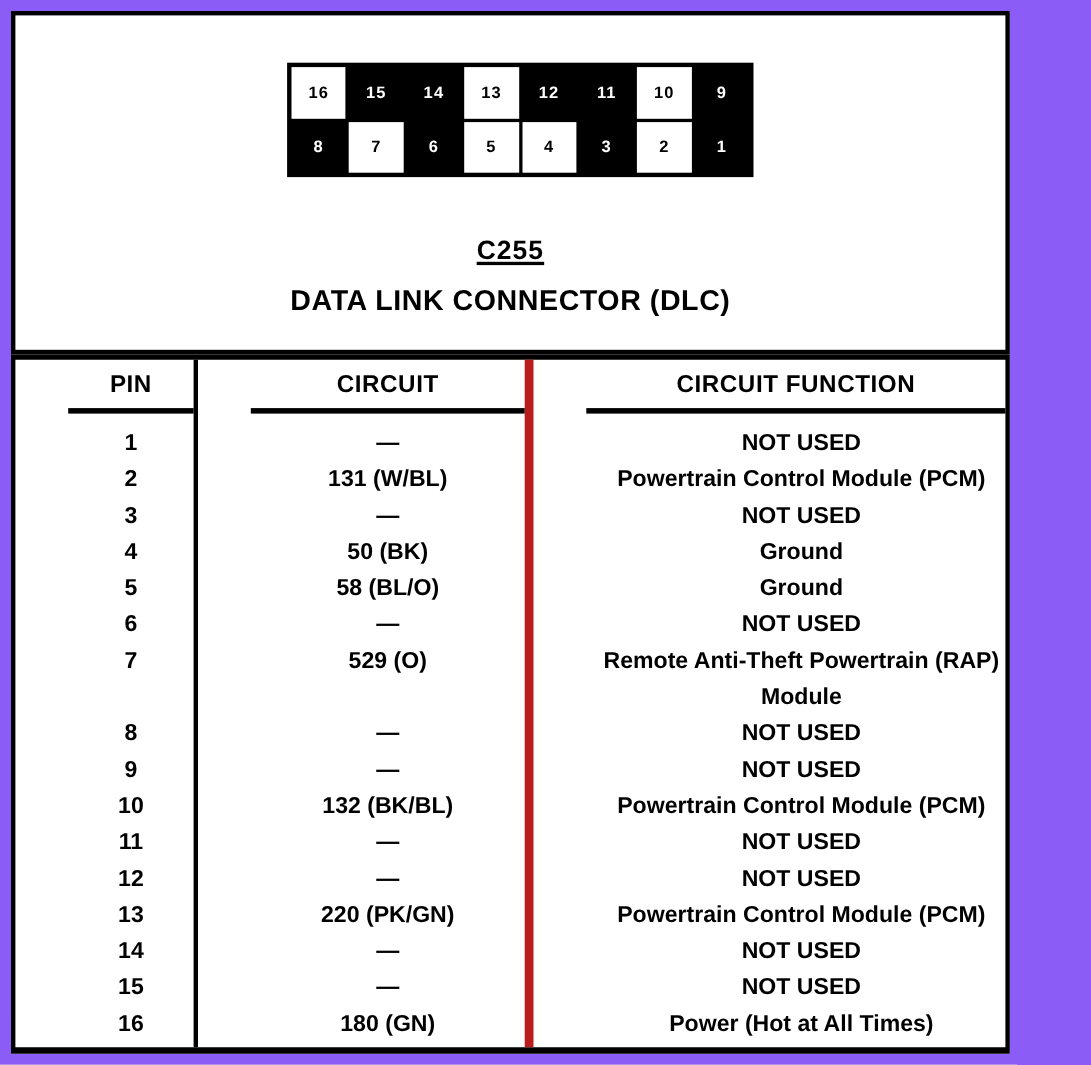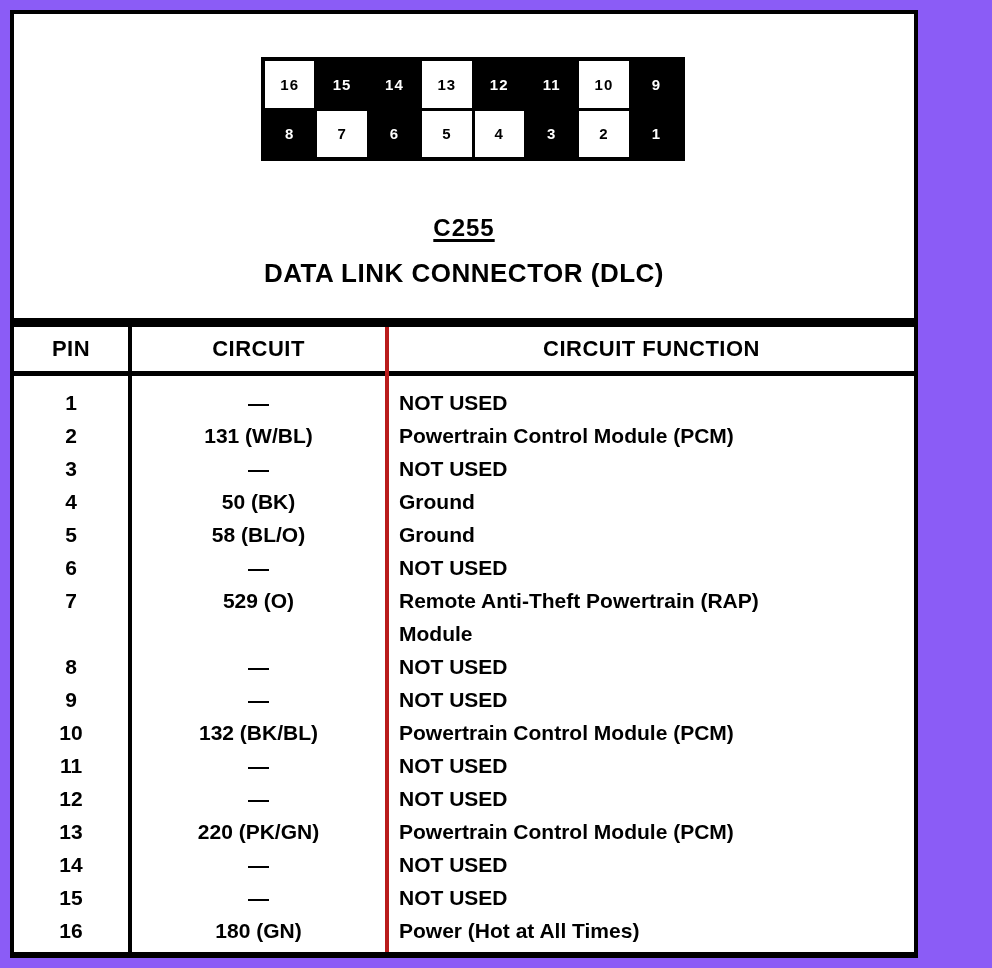--- a/index.html
+++ b/index.html
@@ -31,33 +31,33 @@
   }
   .fig-title{font-size:26px;font-weight:700;letter-spacing:0.5px;margin:16px;}
   
   .pinout-table{
     position:absolute;left:10px;top:322px;width:908px;height:636px;
     box-sizing:border-box;background:#fff;
     border-top:5px solid #000;border-bottom:6px solid #000;
     border-left:4px solid #000;border-right:4px solid #000;
     display:flex;
   }
-  .tcol{display:flex;flex-direction:column;box-sizing:border-box;}
+  .tcol{display:flex;flex-direction:column;box-sizing:border-box;margin-left:48px;}
   .col-pin{width:118px;border-right:4px solid #000;}
-  .col-circuit{width:257px;border-right:4px solid #b91c1c;}
+  .col-circuit{width:257px;border-right:8px solid #b91c1c;}
   .col-function{flex:1;}
   .thead{
     height:44px;border-bottom:5px solid #000;flex:0 0 auto;box-sizing:content-box;
     display:flex;align-items:center;justify-content:center;
     font-size:22px;font-weight:700;letter-spacing:0.5px;
   }
   .tbody{padding-top:10px;}
   .tline{height:33px;line-height:33px;font-size:21px;font-weight:700;white-space:nowrap;}
   .col-pin .tline,.col-circuit .tline{text-align:center;}
-  .col-function .tline{text-align:left;padding-left:10px;}
+  .col-function .tline{text-align:center;padding-left:10px;}
 </style>
 </head>
 <body>
 
 <div id="canvas">
 
   <div class="top-panel">
     <div class="connector">
         <div class="pin-cell used">16</div>
         <div class="pin-cell unused">15</div>

